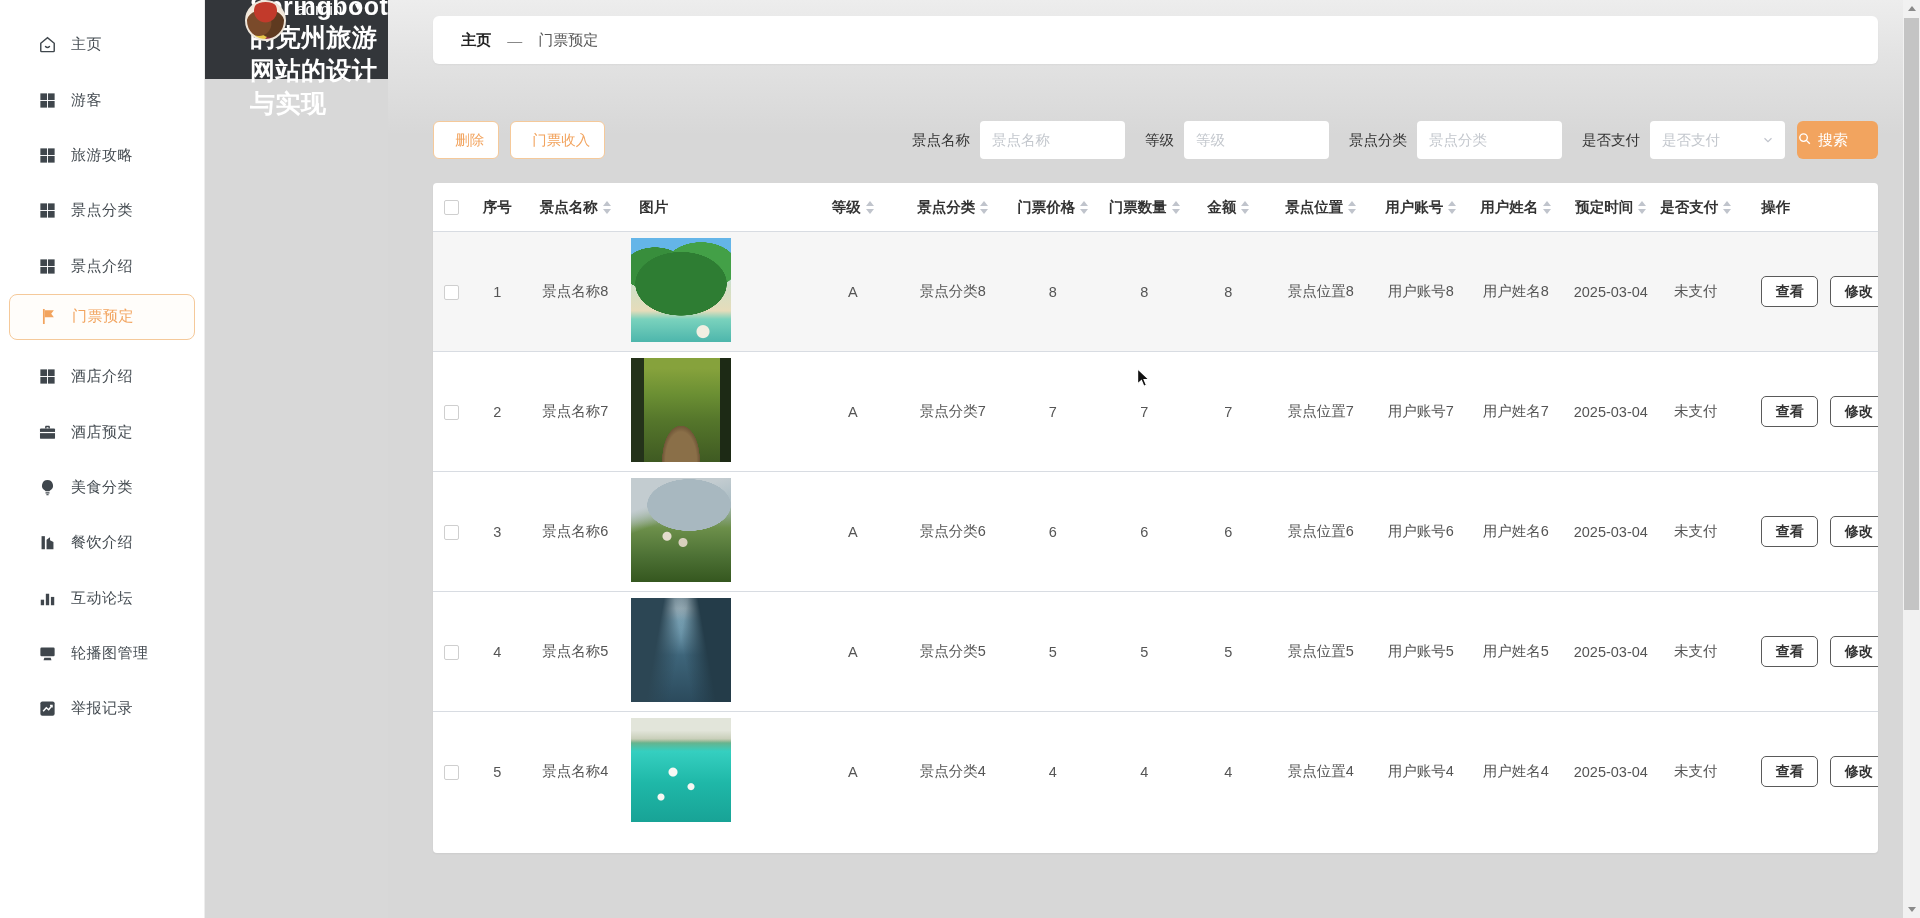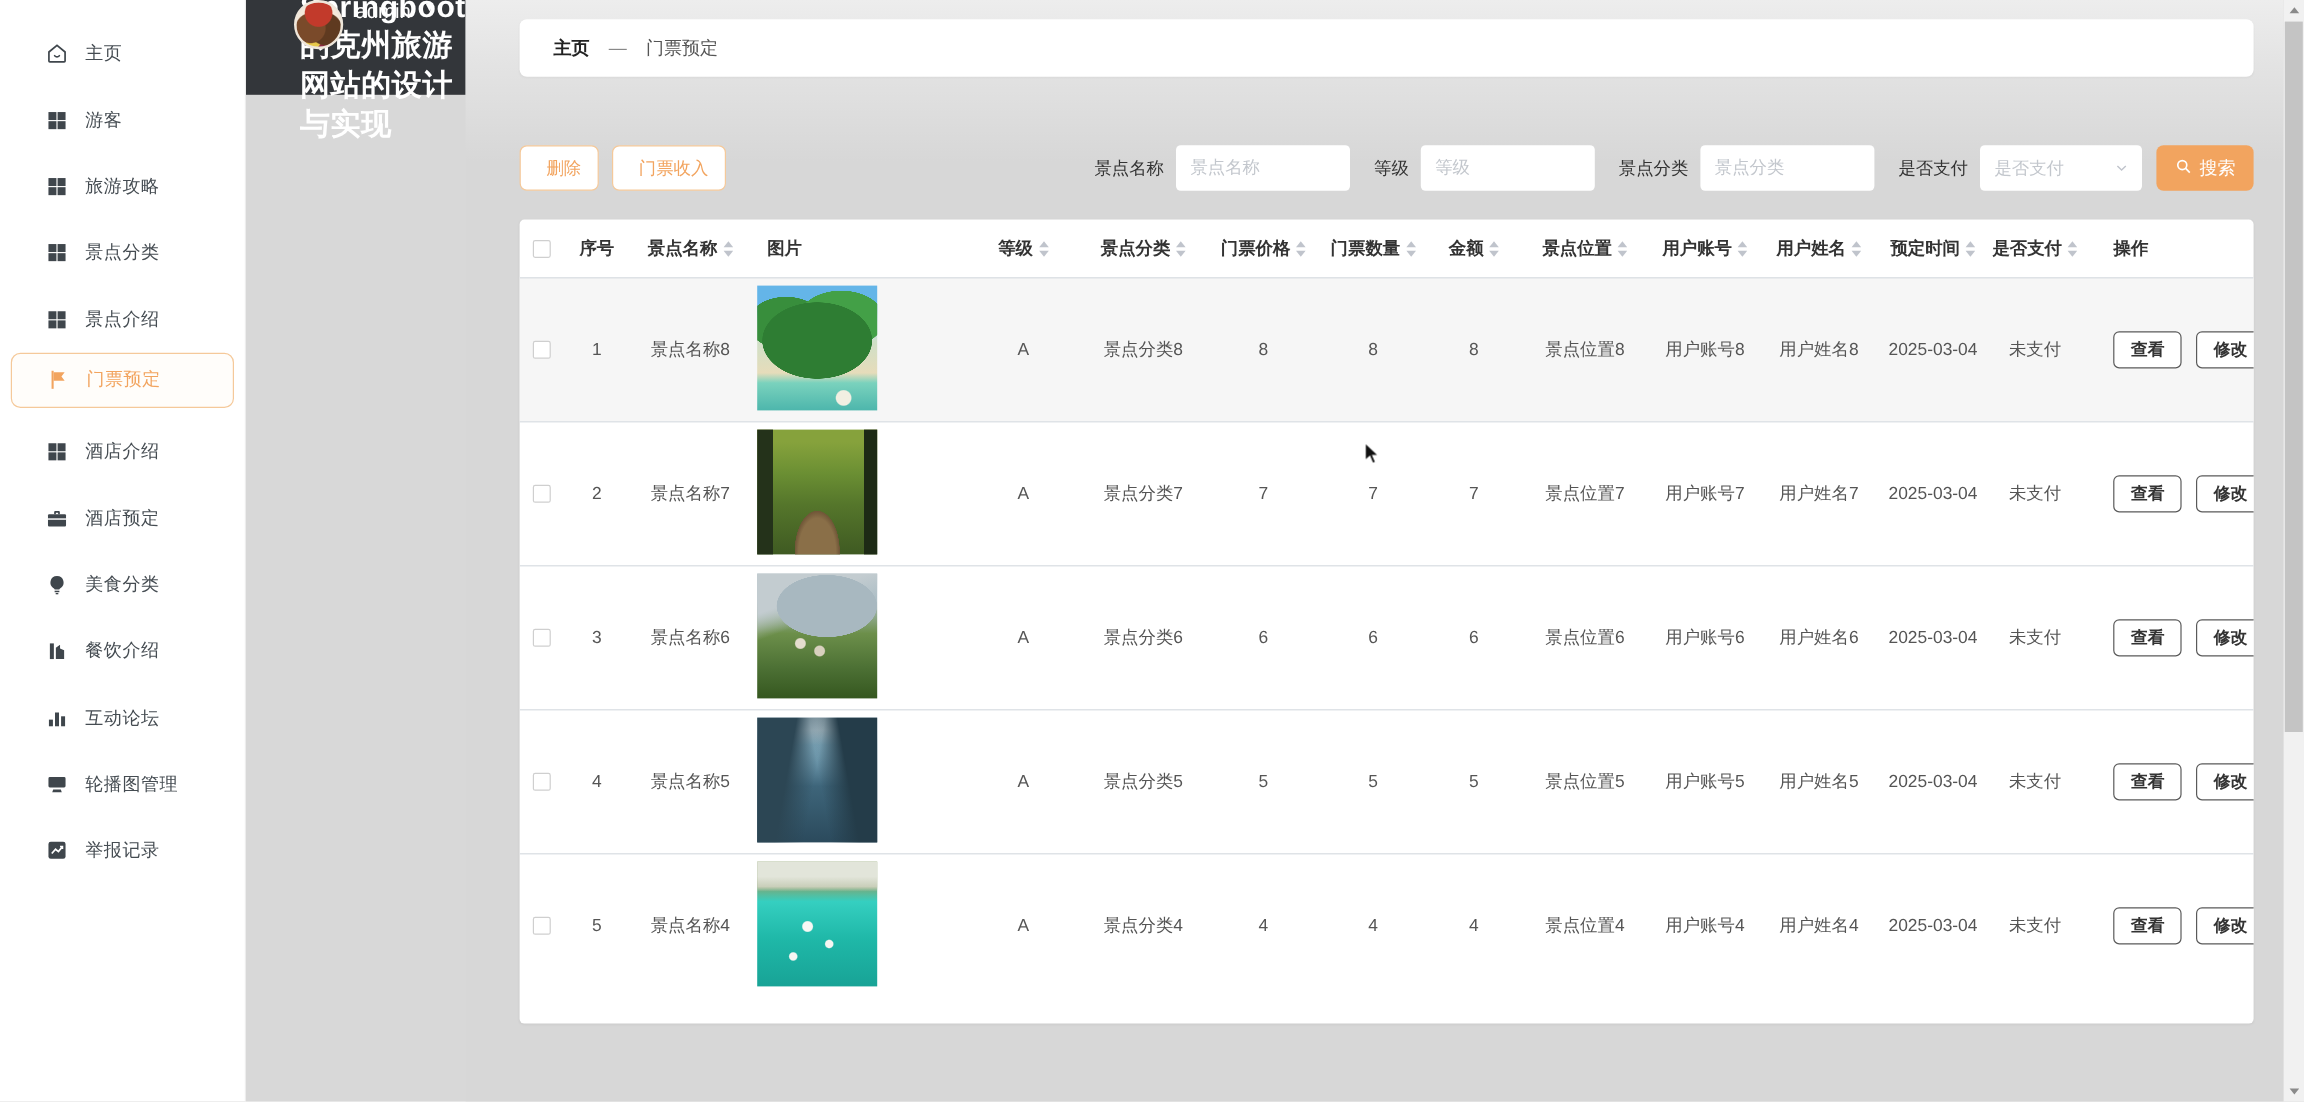--- a/index.html
+++ b/index.html
@@ -48,21 +48,21 @@
   .tb-left { display:flex; gap:11px; }
   .tb-btn { height:38px; background:#fff; border:1px solid #f5c99a; border-radius:6px; color:#f2a45f; font-size:14.5px; display:inline-flex; align-items:center; gap:7px; padding:0 14px; cursor:pointer; font-family:inherit; }
   .tb-right { margin-left:auto; display:flex; align-items:center; gap:10px; }
   .f-label { font-size:14.5px; color:#333; margin-left:10px; white-space:nowrap; }
   .f-input { width:145px; height:38px; border:none; border-radius:4px; background:#fff; padding:0 12px; font-size:14.5px; color:#333; font-family:inherit; outline:none; }
   .f-input::placeholder { color:#c3c7cd; }
   .f-select { width:135px; height:38px; border-radius:4px; background:#fff; display:flex; align-items:center; justify-content:space-between; padding:0 10px 0 12px; cursor:pointer; }
   .f-select .ph { font-size:14.5px; color:#c3c7cd; }
   .f-select .chev { width:14px; height:14px; color:#c0c4cc; display:inline-flex; }
   .f-select .chev svg { width:14px; height:14px; }
-  .search-btn { width:81px; height:38px; margin-left:2px; border:none; border-radius:6px; background:#f2a45f; color:#fff; font-size:15px; display:inline-flex; align-items:center; justify-content:center; gap:6px; cursor:pointer; font-family:inherit; }
+  .search-btn { width:81px; height:38px; margin-left:2px; border:none; border-radius:6px; background:#f2a45f; color:#fff; font-size:15px; display:inline-flex; align-items:center; gap:6px; cursor:pointer; font-family:inherit; }
   .search-btn svg { width:15px; height:15px; }
 
   
   .table-card { margin-top:22px; background:#fff; border-radius:4px; height:670px; overflow:hidden; box-shadow:0 1px 2px rgba(0,0,0,.05); }
   .trow { display:grid; grid-template-columns:36px 56px 100px 180px 95px 105px 95px 88px 80px 105px 95px 95px 95px 75px 1fr; align-items:center; }
   .trow.head { height:48px; font-weight:bold; color:#333; font-size:14.5px; }
   .trow.body { height:120px; border-top:1px solid #d8dce2; font-size:14.5px; color:#555; }
   .trow.body.hover { background:#f6f6f6; }
   .td { text-align:center; }
   .td.l-img { text-align:left; padding-left:6px; }

